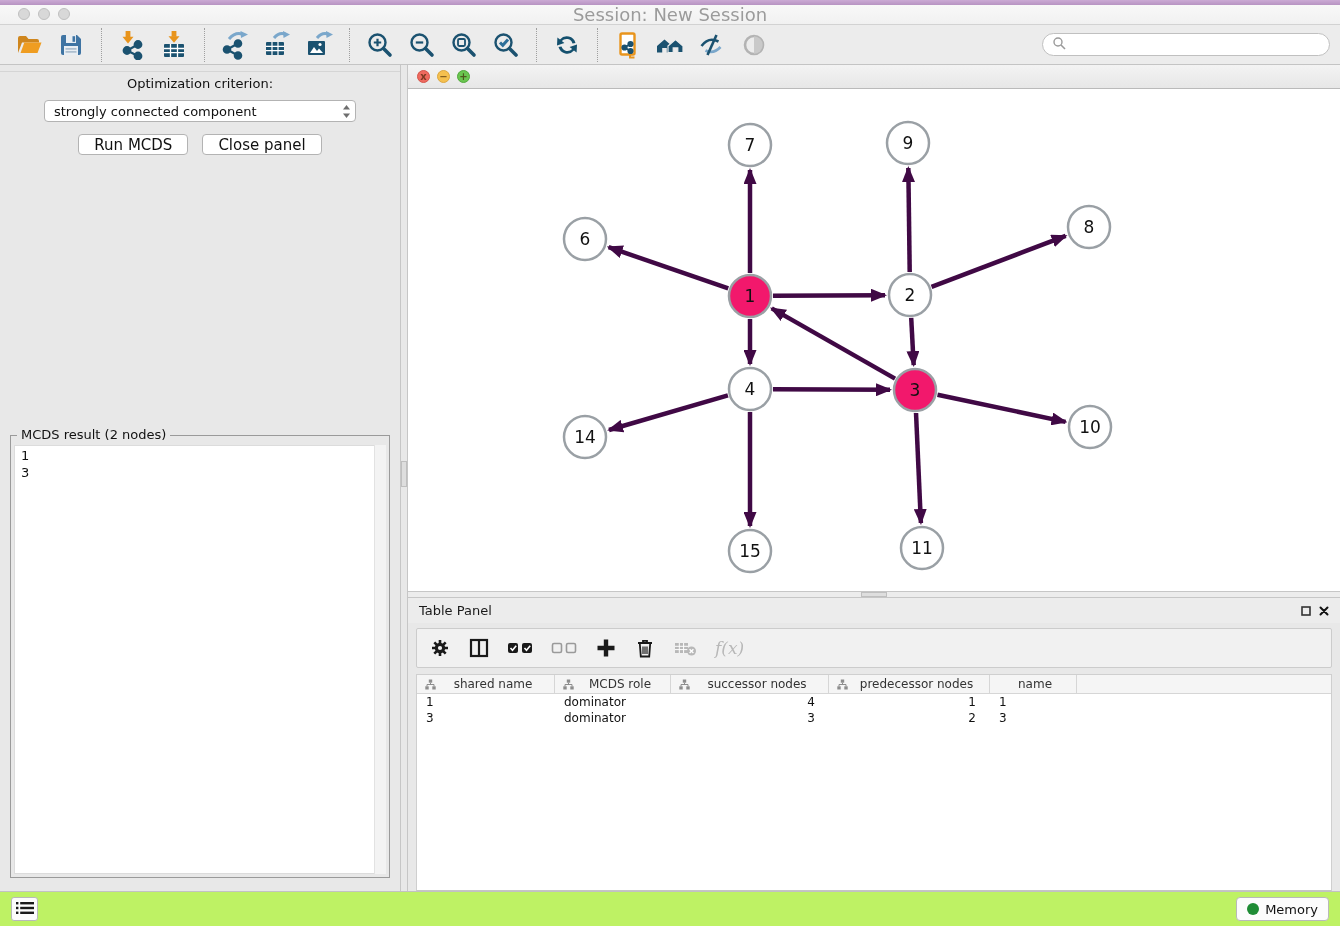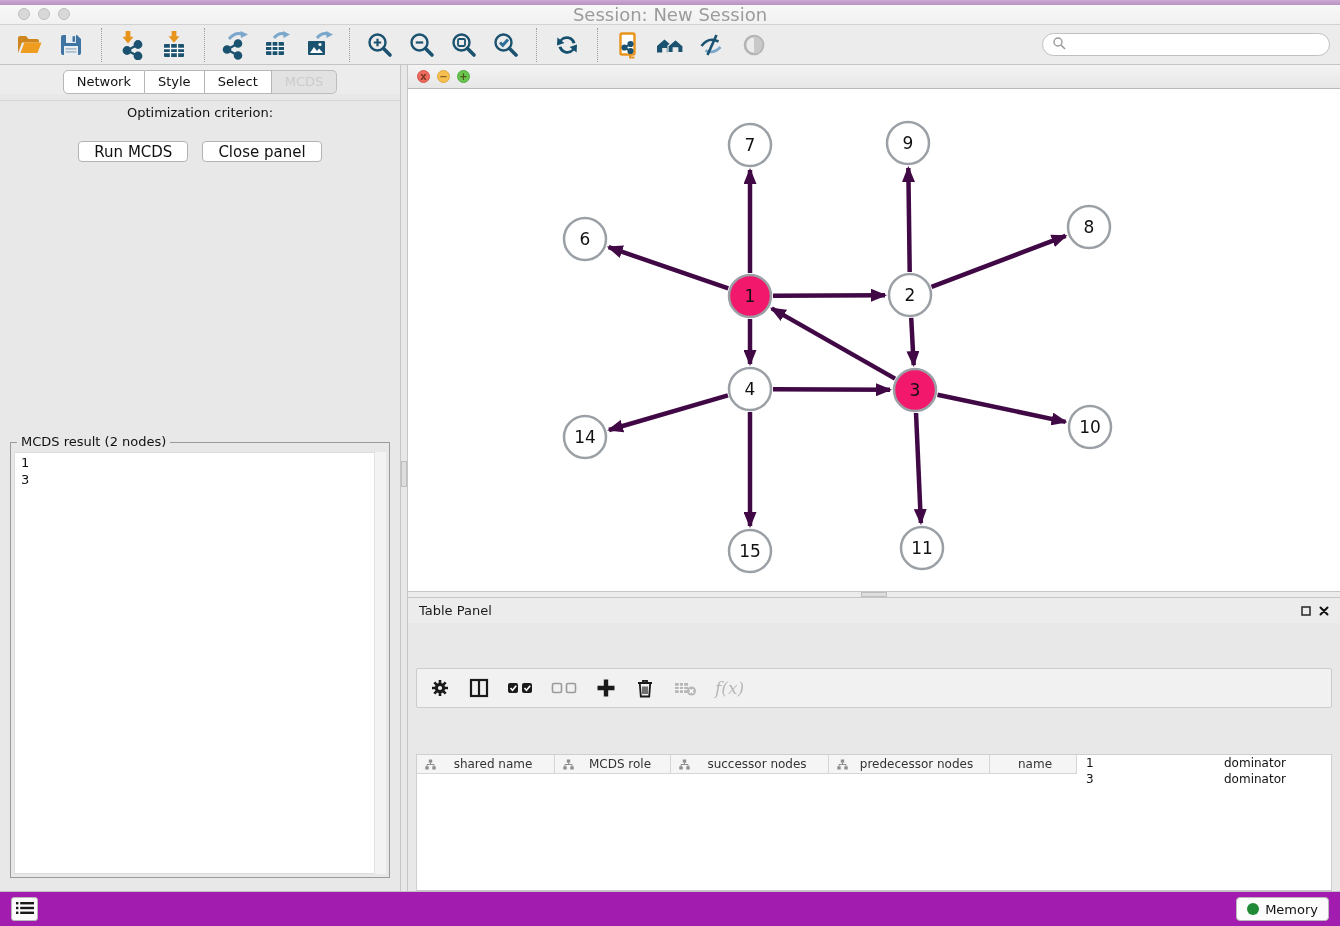--- a/index.html
+++ b/index.html
@@ -60,36 +60,36 @@
   .nd-yellow { background:#f5c04f; border:1px solid #dda73e; }
   .nd-green { background:#6ac54f; border:1px solid #51a93c; }
   .net-title { flex:1; text-align:center; font-size:13px; color:#2a2a2a; }
   .canvas { flex:1; background:#fff; position:relative; }
   .canvas svg { position:absolute; inset:0; }
 
   .h-divider { height:7px; background:#ececec; border-top:1px solid #c6c6c6; border-bottom:1px solid #c6c6c6; position:relative; }
   .h-handle { position:absolute; left:453px; top:0; width:26px; height:5px; background:#dedede; border:1px solid #bfbfbf; }
 
   
-  .table-panel { flex:1; background:#e8e8e8; display:flex; flex-direction:column;gap:40px; }
+  .table-panel { flex:1; background:#e8e8e8; display:flex; flex-direction:column; }
   .tp-toolbar { margin:5px 8px 6px; height:40px; background:#f1f1f1; border:1px solid #cccccc; border-radius:2px; display:flex; align-items:center; padding:0 12px; gap:17px; flex:0 0 auto; }
   .tp-toolbar .ic { display:flex; align-items:center; justify-content:center; }
   .fx { font-family:"DejaVu Serif", serif; font-style:italic; font-size:17px; color:#b5b5b5; }
-  .tp-tablewrap { flex:1; margin:0 8px; background:#fff; border:1px solid #cfcfcf; border-bottom:1px solid #c6c6c6; overflow:hidden; display:flex; flex-direction:row; }
+  .tp-tablewrap { flex:1; margin:0 8px; background:#fff; border:1px solid #cfcfcf; border-bottom:1px solid #c6c6c6; overflow:hidden; display:flex; flex-direction:column; }
   .thead { display:flex; height:19px; background:#f5f5f5; border-bottom:1px solid #d6d6d6; flex:0 0 auto; }
   .th { display:flex; align-items:center; border-right:1px solid #d6d6d6; font-size:12px; color:#333; padding:0 4px 0 8px; }
   .th .lbl { flex:1; text-align:center; }
   .tbody { flex:1; }
   .trow { display:flex; height:16px; font-size:12px; color:#111; align-items:center; }
   .td { padding:0 12px 0 9px; overflow:hidden; white-space:nowrap; }
   .td.r { text-align:right; padding-right:14px; }
   .tp-tabs { height:37px; display:flex; align-items:center; justify-content:center; flex:0 0 auto; }
 
   
-  .statusbar { height:35px; border-top:1px solid #c2c2c2; background:#a21caf; display:flex; align-items:center; padding:14px 11px; }
+  .statusbar { height:35px; border-top:1px solid #c2c2c2; background:#bef264; display:flex; align-items:center; padding:14px 11px; }
   .list-btn { width:27px; height:24px; background:#fcfcfc; border:1px solid #b9b9b9; border-radius:3px; display:flex; align-items:center; justify-content:center; }
   .memory-btn { margin-left:auto; height:24px; padding:0 10px; background:#fcfcfc; border:1px solid #b9b9b9; border-radius:4px; display:flex; align-items:center; gap:6px; font-size:13px; color:#111; }
   .mem-dot { width:12px; height:12px; border-radius:50%; background:#1f8c35; }
   .disabled { opacity:.95; }
 </style>
 </head>
 <body>
 
 <div class="window">
 
@@ -259,28 +259,31 @@
             <circle cx="6" cy="6" r="4" fill="none" stroke="#9a9a9a" stroke-width="1.4"></circle>
             <path d="M9 9 L13 13" stroke="#9a9a9a" stroke-width="1.6"></path>
           </svg></span>
       <input placeholder="" style="">
     </div>
   </div>
 
   <div class="content">
 
     <div class="control-panel">
-      <div class="cp-tabs" id="cpTabs">
-          <span class="tab">Network</span>
-          <span class="tab">Style</span>
-          <span class="tab">Select</span>
-          <span class="tab selected">MCDS</span>
-        </div>
       <div class="cp-body">
         <div class="opt-label">Optimization criterion:</div>
+        <div class="selectbox">
+          <span>strongly connected component</span>
+          <span class="spin">
+              <svg width="9" height="15" viewBox="0 0 9 15">
+                <path d="M4.5 1 L8 5.6 H1 Z" fill="#6e6e6e"></path>
+                <path d="M4.5 14 L1 9.4 h7 Z" fill="#6e6e6e"></path>
+              </svg>
+            </span>
+        </div>
         <div class="btn-row">
           <span class="btn">Run MCDS</span>
           <span class="btn">Close panel</span>
         </div>
         <div class="result-group">
           <span class="result-title">MCDS result (2 nodes)</span>
           <div class="result-text">1
 3</div>
           <div class="result-scroll"></div>
         </div>

